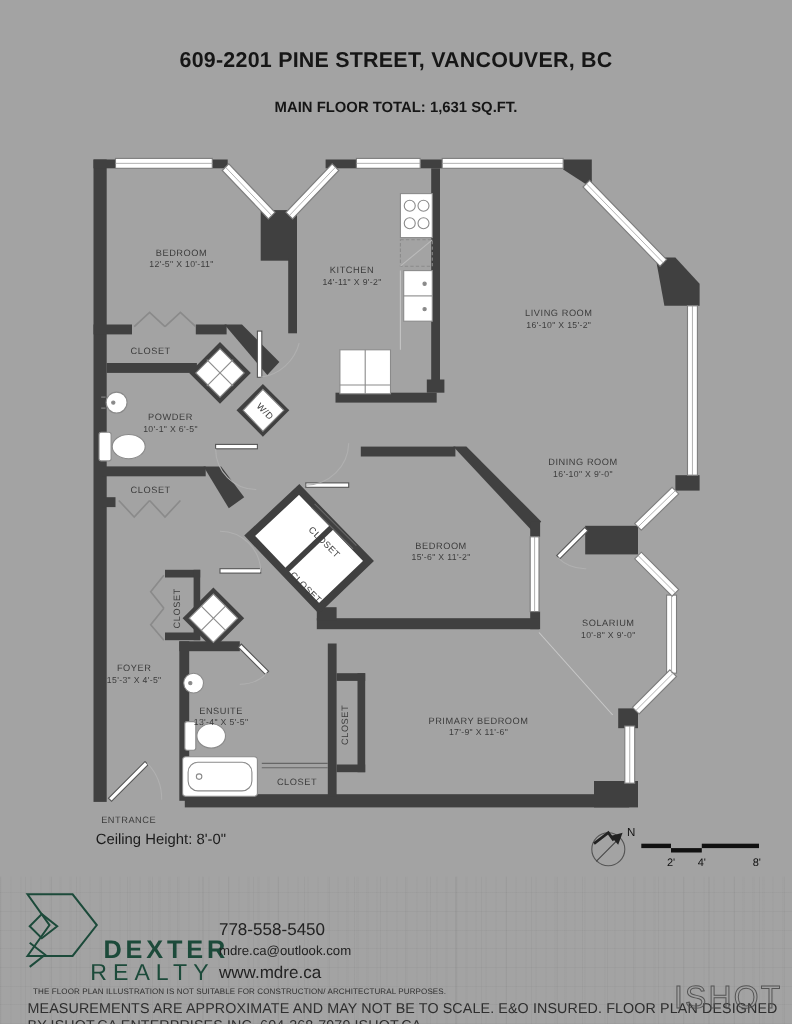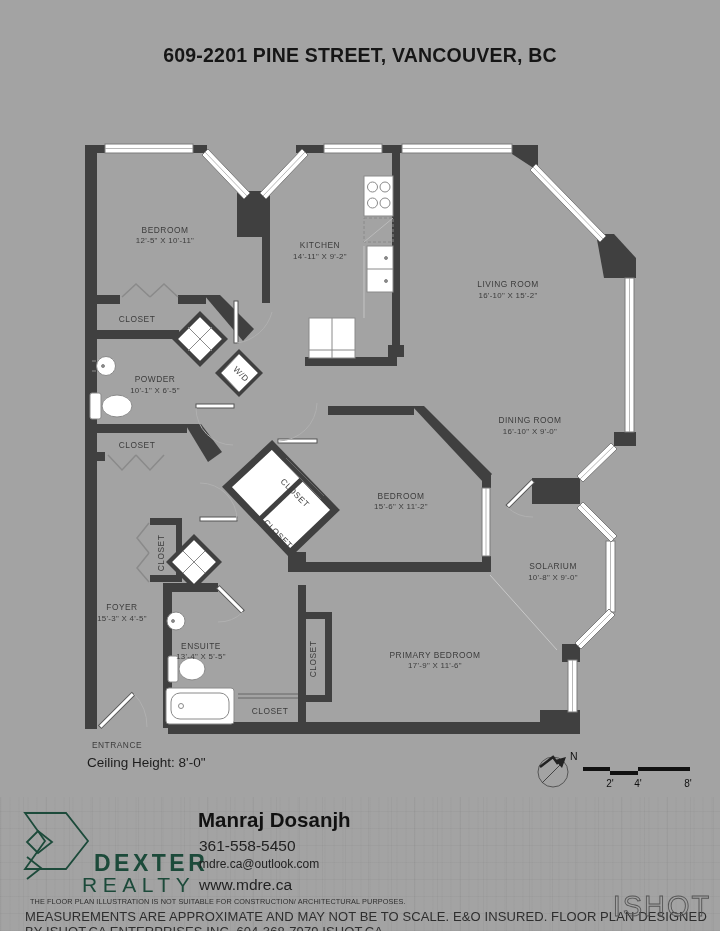--- a/index.html
+++ b/index.html
@@ -34,20 +34,21 @@
   .disc1{position:absolute;left:30px;top:100px;font-size:7.3px;color:#2e2e2e;letter-spacing:.1px;}
   .disc2{position:absolute;left:25px;top:112px;font-size:13px;color:#2e2e2e;letter-spacing:.1px;}
   .ishot{position:absolute;left:610px;top:90px;}
 </style>
 </head>
 <body>
 
 <div class="page">
 
   <div class="title">609-2201 PINE STREET, VANCOUVER, BC</div>
+  <div class="subtitle">MAIN FLOOR TOTAL: 1,631 SQ.FT.</div>
 
   <svg class="plan-svg" width="720" height="795" viewBox="0 0 720 795">
 
     <g fill="#404040">
       <rect x="85" y="145" width="12" height="584"></rect>
       <rect x="168" y="722" width="404" height="12"></rect>
       <rect x="540" y="710" width="40" height="24"></rect>
       <rect x="85" y="145" width="22" height="8"></rect>
       <rect x="191" y="145" width="16" height="8"></rect>
       <rect x="296" y="145" width="30" height="8"></rect>
@@ -276,22 +277,21 @@
     <svg class="dexter-logo" width="76" height="80" viewBox="0 0 76 80">
       <g fill="none" stroke="#1c4a3a" stroke-width="1.8">
         <path d="M7,4 L48,4 L70,32 L48,60 L7,60 L27,32 Z"></path>
         <path d="M20,22 L34,33 L20,44 L9,33 Z"></path>
         <path d="M9,48 L23,59 L9,70"></path>
       </g>
     </svg>
     <div class="brand-word1">DEXTER</div>
     <div class="brand-word2">REALTY</div>
 
-    <div class="agent-name">Manraj Dosanjh</div>
-    <div class="agent-phone">361-558-5450</div>
+    <div class="agent-phone">778-558-5450</div>
     <div class="agent-email">mdre.ca@outlook.com</div>
     <div class="agent-web">www.mdre.ca</div>
 
     <div class="disc1">THE FLOOR PLAN ILLUSTRATION IS NOT SUITABLE FOR CONSTRUCTION/ ARCHITECTURAL PURPOSES.</div>
     <div class="disc2">MEASUREMENTS ARE APPROXIMATE AND MAY NOT BE TO SCALE. E&amp;O INSURED. FLOOR PLAN DESIGNED BY ISHOT.CA ENTERPRISES INC. 604-368-7979  ISHOT.CA</div>
 
     <svg class="ishot" width="104" height="40" viewBox="0 0 104 40">
       <text x="52" y="29" text-anchor="middle" font-family="DejaVu Serif, serif" font-size="29" letter-spacing="2" fill="none" stroke="#555" stroke-width="0.9">ISHOT</text>
     </svg>
   </div>

